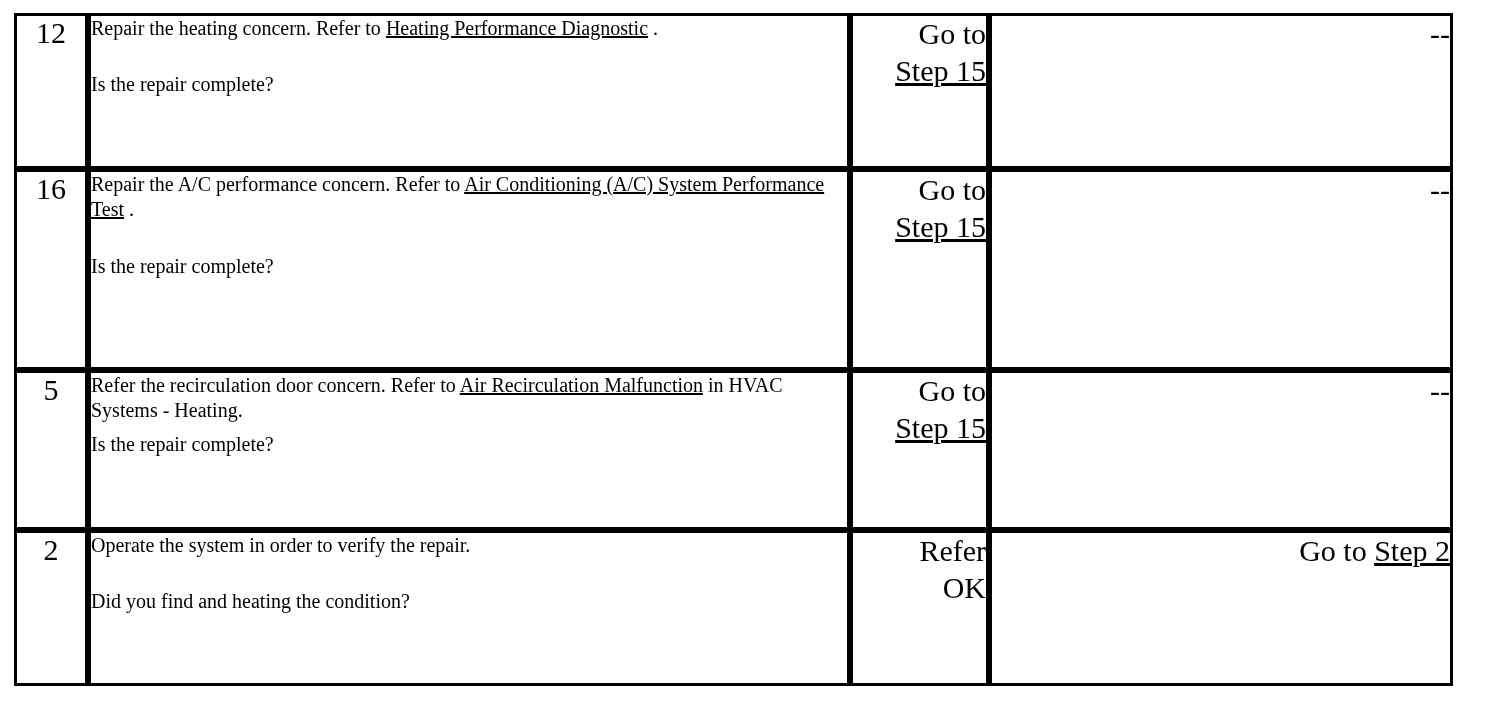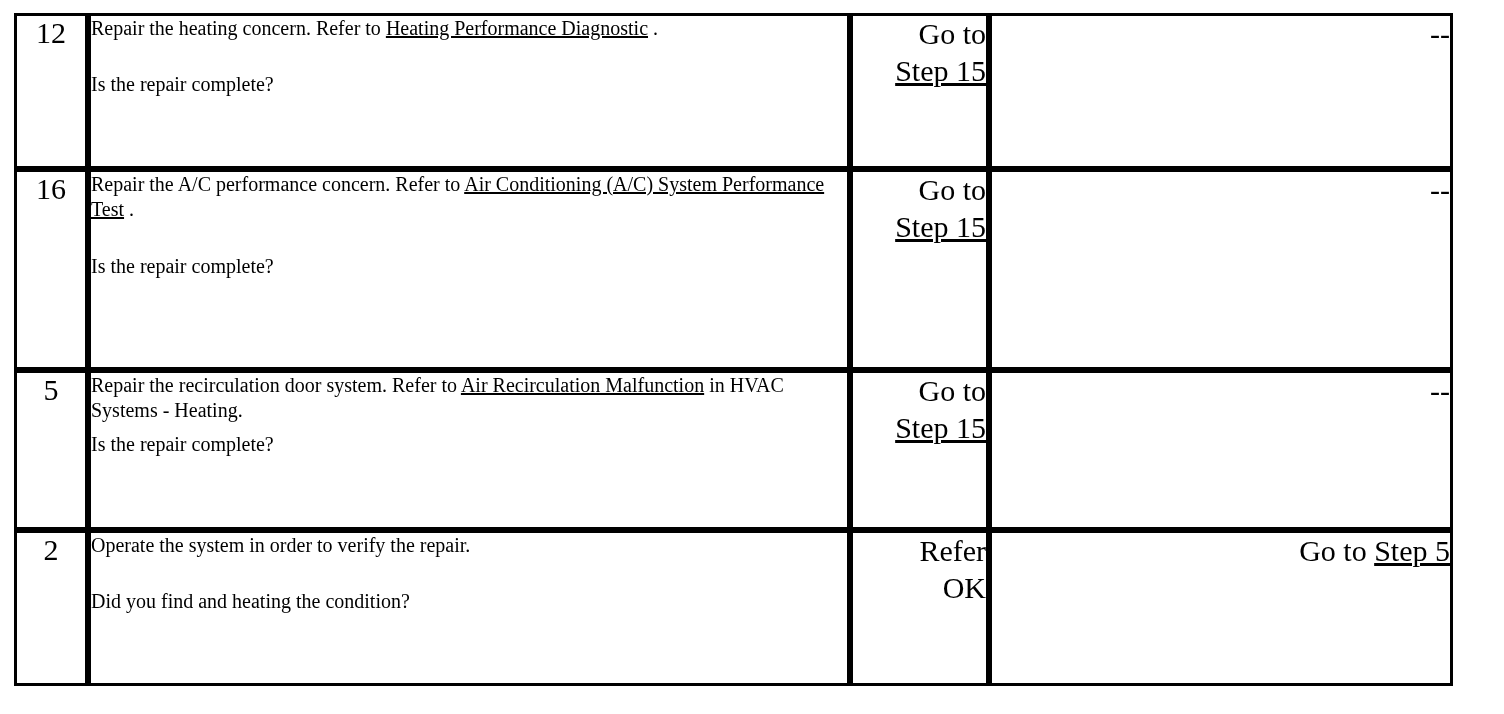--- a/index.html
+++ b/index.html
@@ -169,21 +169,21 @@
           </div>
         </td>
       </tr>
 
       <tr>
         <td class="step-cell">
           <span>5</span>
         </td>
         <td class="action-cell">
           <div class="action-inner">
-            <p><span>Repair the recirculation door system. Refer to </span><span class="lnk">Air Recirculation Malfunction</span><span> in HVAC Systems - Heating.</span></p>
+            <p><span>Refer the recirculation door concern. Refer to </span><span class="lnk">Air Recirculation Malfunction</span><span> in HVAC Systems - Heating.</span></p>
             <div class="spacer-line-sm"></div>
             <p>Is the repair complete?</p>
           </div>
         </td>
         <td class="result-cell">
           <div class="result-inner">
             <p>Go to</p>
             <p><span class="lnk">Step 15</span></p>
           </div>
         </td>
@@ -206,21 +206,21 @@
           </div>
         </td>
         <td class="result-cell">
           <div class="result-inner">
             <p>Refer</p>
             <p>OK</p>
           </div>
         </td>
         <td class="result-cell">
           <div class="result-inner">
-            <p><span>Go to </span><span class="lnk">Step 5</span></p>
+            <p><span>Go to </span><span class="lnk">Step 2</span></p>
           </div>
         </td>
       </tr>
 
     </tbody>
   </table>
 
 </div>
 
 </body></html>

